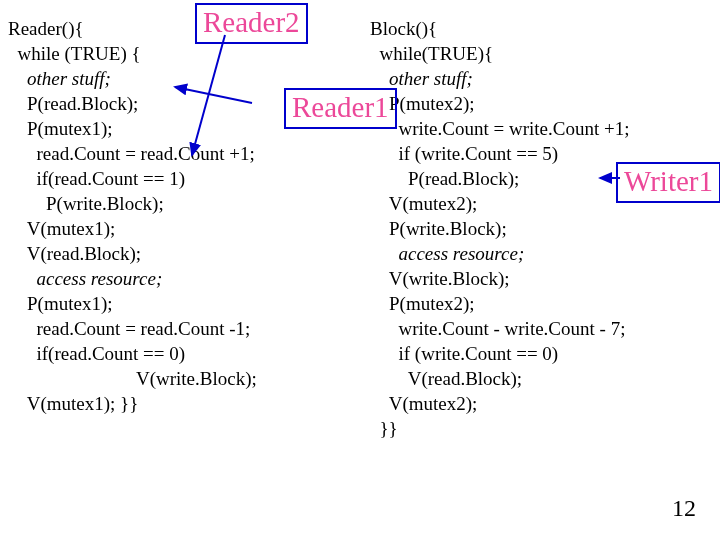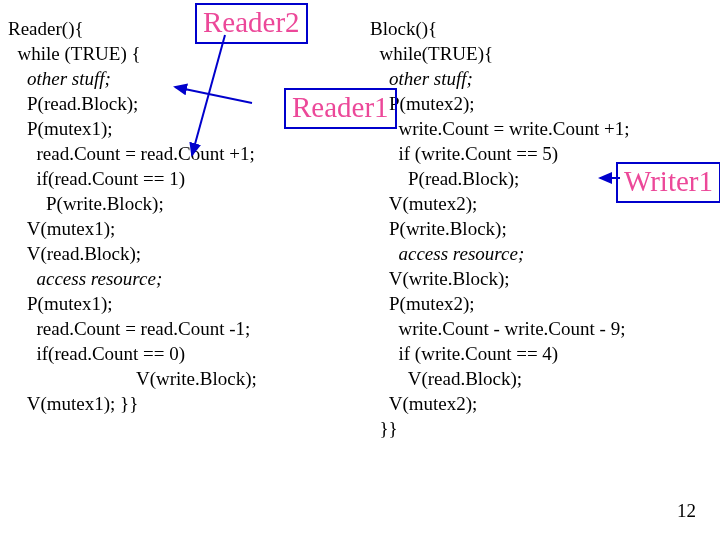--- a/index.html
+++ b/index.html
@@ -29,21 +29,21 @@
     font-family: "Times New Roman", Times, serif;
     font-size: 29px;
     color: #ec4899;
     padding: 1px 6px 3px 6px;
     background: transparent;
   }
   .slide-num {
     position: absolute;
     right: 24px;
     bottom: 18px;
-    font-size: 19px;
+    font-size: 24px;
   }
   svg.arrow {
     position: absolute;
     overflow: visible;
   }
 </style>
 </head>
 <body>
 
 <div class="col left"><span>Reader(){</span>
@@ -69,22 +69,22 @@
 <span class="italic">    other stuff;</span>
 <span>    P(mutex2);</span>
 <span>      write.Count = write.Count +1;</span>
 <span>      if (write.Count == 5)</span>
 <span>        P(read.Block);</span>
 <span>    V(mutex2);</span>
 <span>    P(write.Block);</span>
 <span class="italic">      access resource;</span>
 <span>    V(write.Block);</span>
 <span>    P(mutex2);</span>
-<span>      write.Count - write.Count - 9;</span>
-<span>      if (write.Count == 4)</span>
+<span>      write.Count - write.Count - 7;</span>
+<span>      if (write.Count == 0)</span>
 <span>        V(read.Block);</span>
 <span>    V(mutex2);</span>
 <span>  }}</span>
 </div>
 
 <div class="box" style="left:195px; top:3px;">Reader2</div>
 <div class="box" style="left:252px; top:88px;margin-left:32px;">Reader1</div>
 <div class="box" style="left:616px; top:162px;">Writer1</div>
 
 <svg class="arrow" style="left:0;top:0;" width="720" height="540">

